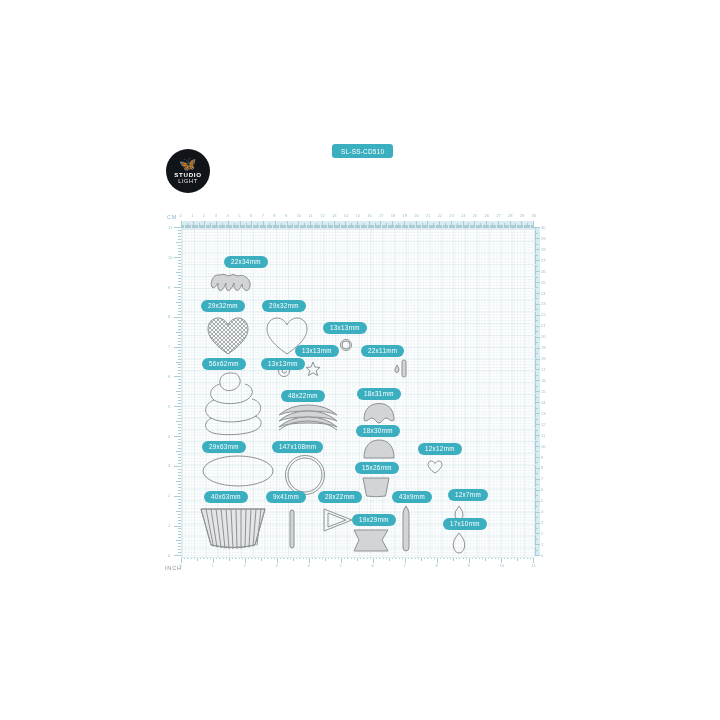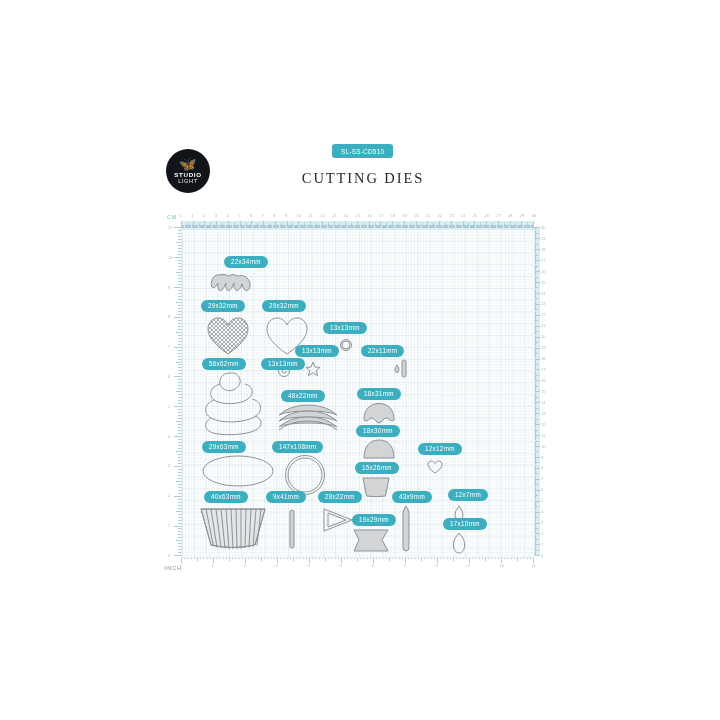--- a/index.html
+++ b/index.html
@@ -93,21 +93,20 @@
 
 <div id="stage">
 
   <div class="logo">
     <span class="bfly">🦋</span>
     <span class="l1">STUDIO</span>
     <span class="l2">LIGHT</span>
   </div>
 
   <div class="sku">SL-SS-CD510</div>
-  <div class="title">CUTTING DIES</div>
 
   <div class="lbl-cm">CM</div>
   <div class="lbl-inch">INCH</div>
 
   <div class="ruler" id="ruler-top">
       <div class="bar"></div>
       <div class="tick" style="left: 0px; width: 0.7px; height: 7px; bottom: 0px;"></div>
       <div class="tick" style="left: 1.17333px; width: 0.7px; height: 2.94px; bottom: 0px;"></div>
       <div class="tick" style="left: 2.34667px; width: 0.7px; height: 2.94px; bottom: 0px;"></div>
       <div class="tick" style="left: 3.52px; width: 0.7px; height: 2.94px; bottom: 0px;"></div>

